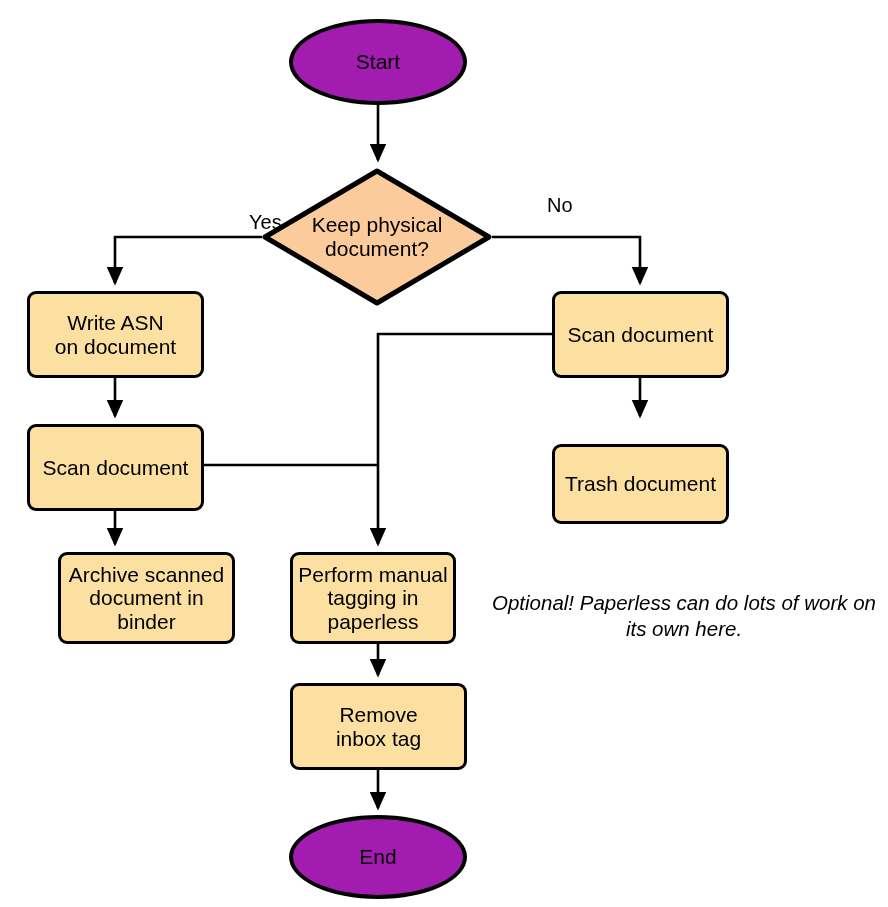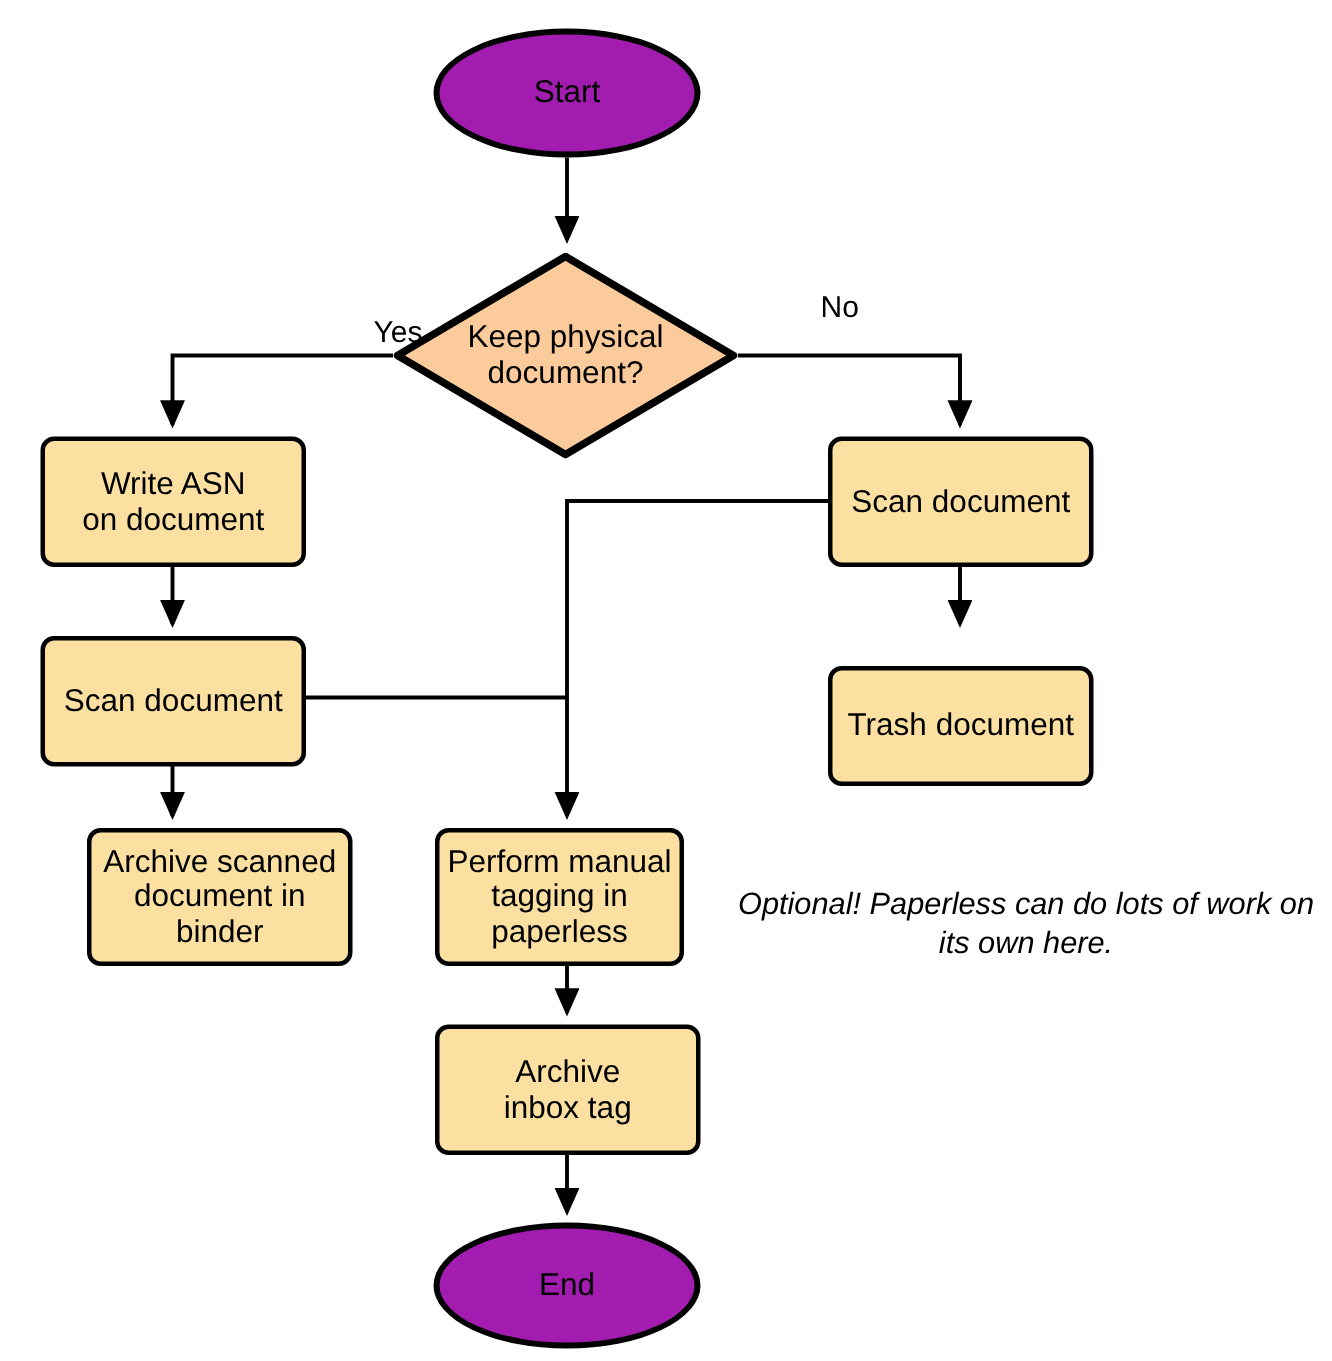--- a/index.html
+++ b/index.html
@@ -153,21 +153,21 @@
     <span>Trash document</span>
   </div>
 
   <div class="node node-process" style="left:290px; top:552px; width:166px; height:92px;">
     <span>Perform manual
 tagging in
 paperless</span>
   </div>
 
   <div class="node node-process" style="left:290px; top:683px; width:177px; height:87px;">
-    <span>Archive
+    <span>Remove
 inbox tag</span>
   </div>
 
   <div class="node node-terminal" style="left:289px; top:815px; width:178px; height:84px;">
     <span>End</span>
   </div>
 
   <div class="note" style="left:483px; top:590px; width:402px;">Optional! Paperless can do lots of work on
 its own here.</div>
 

